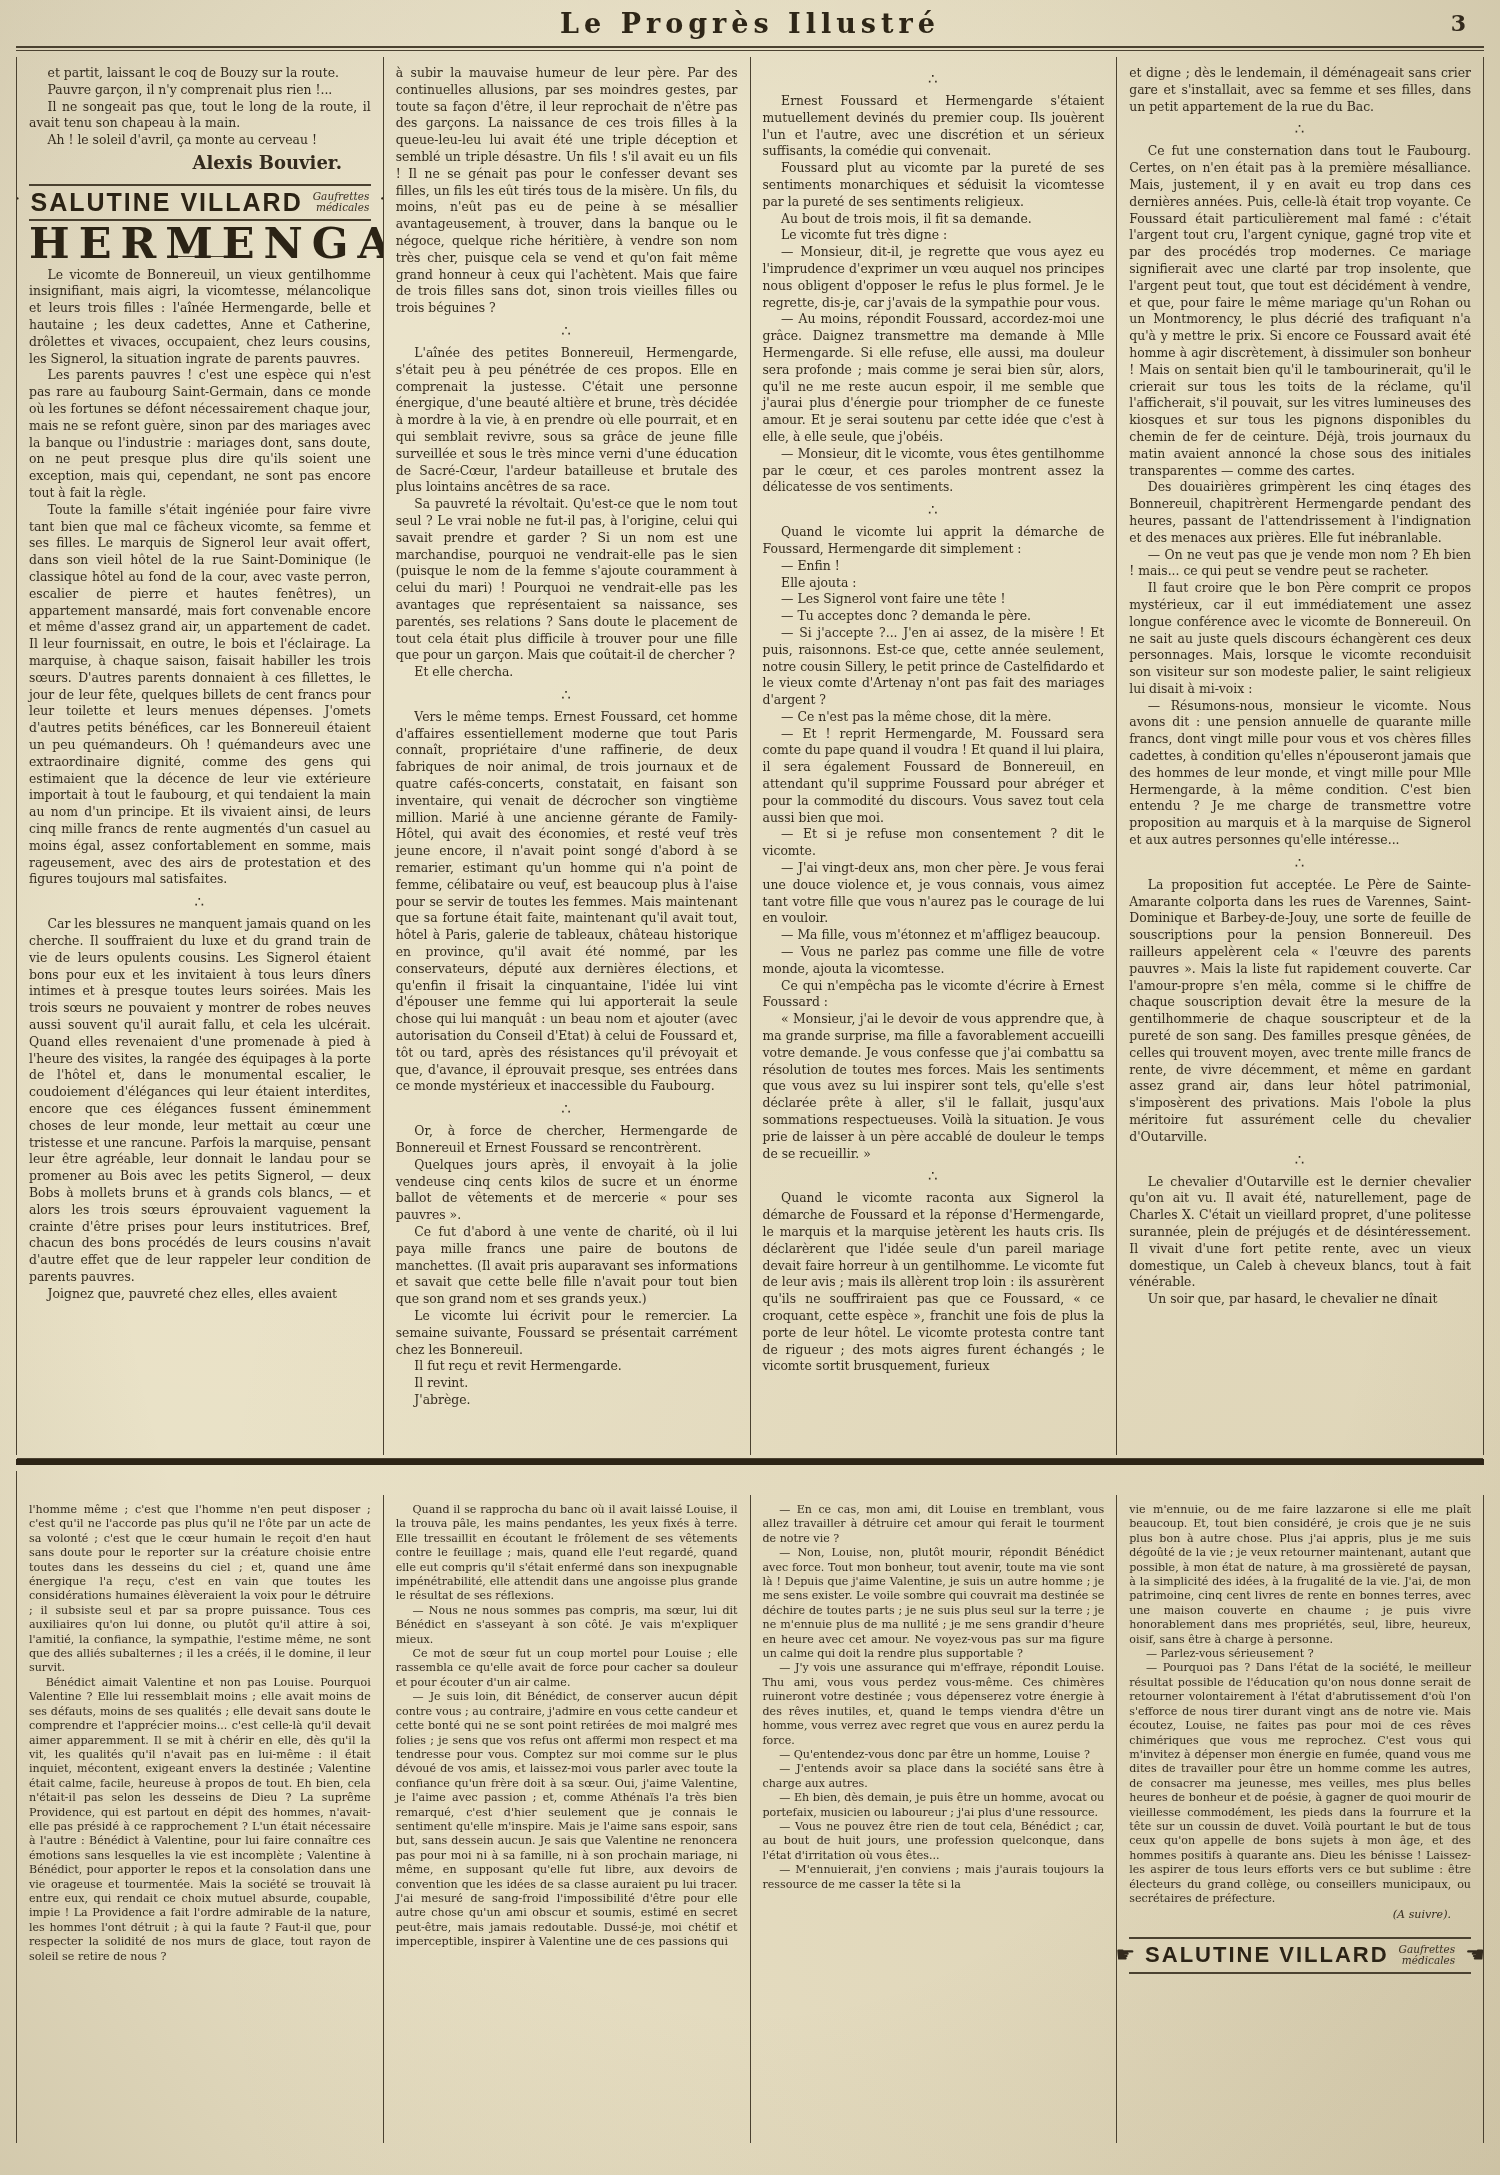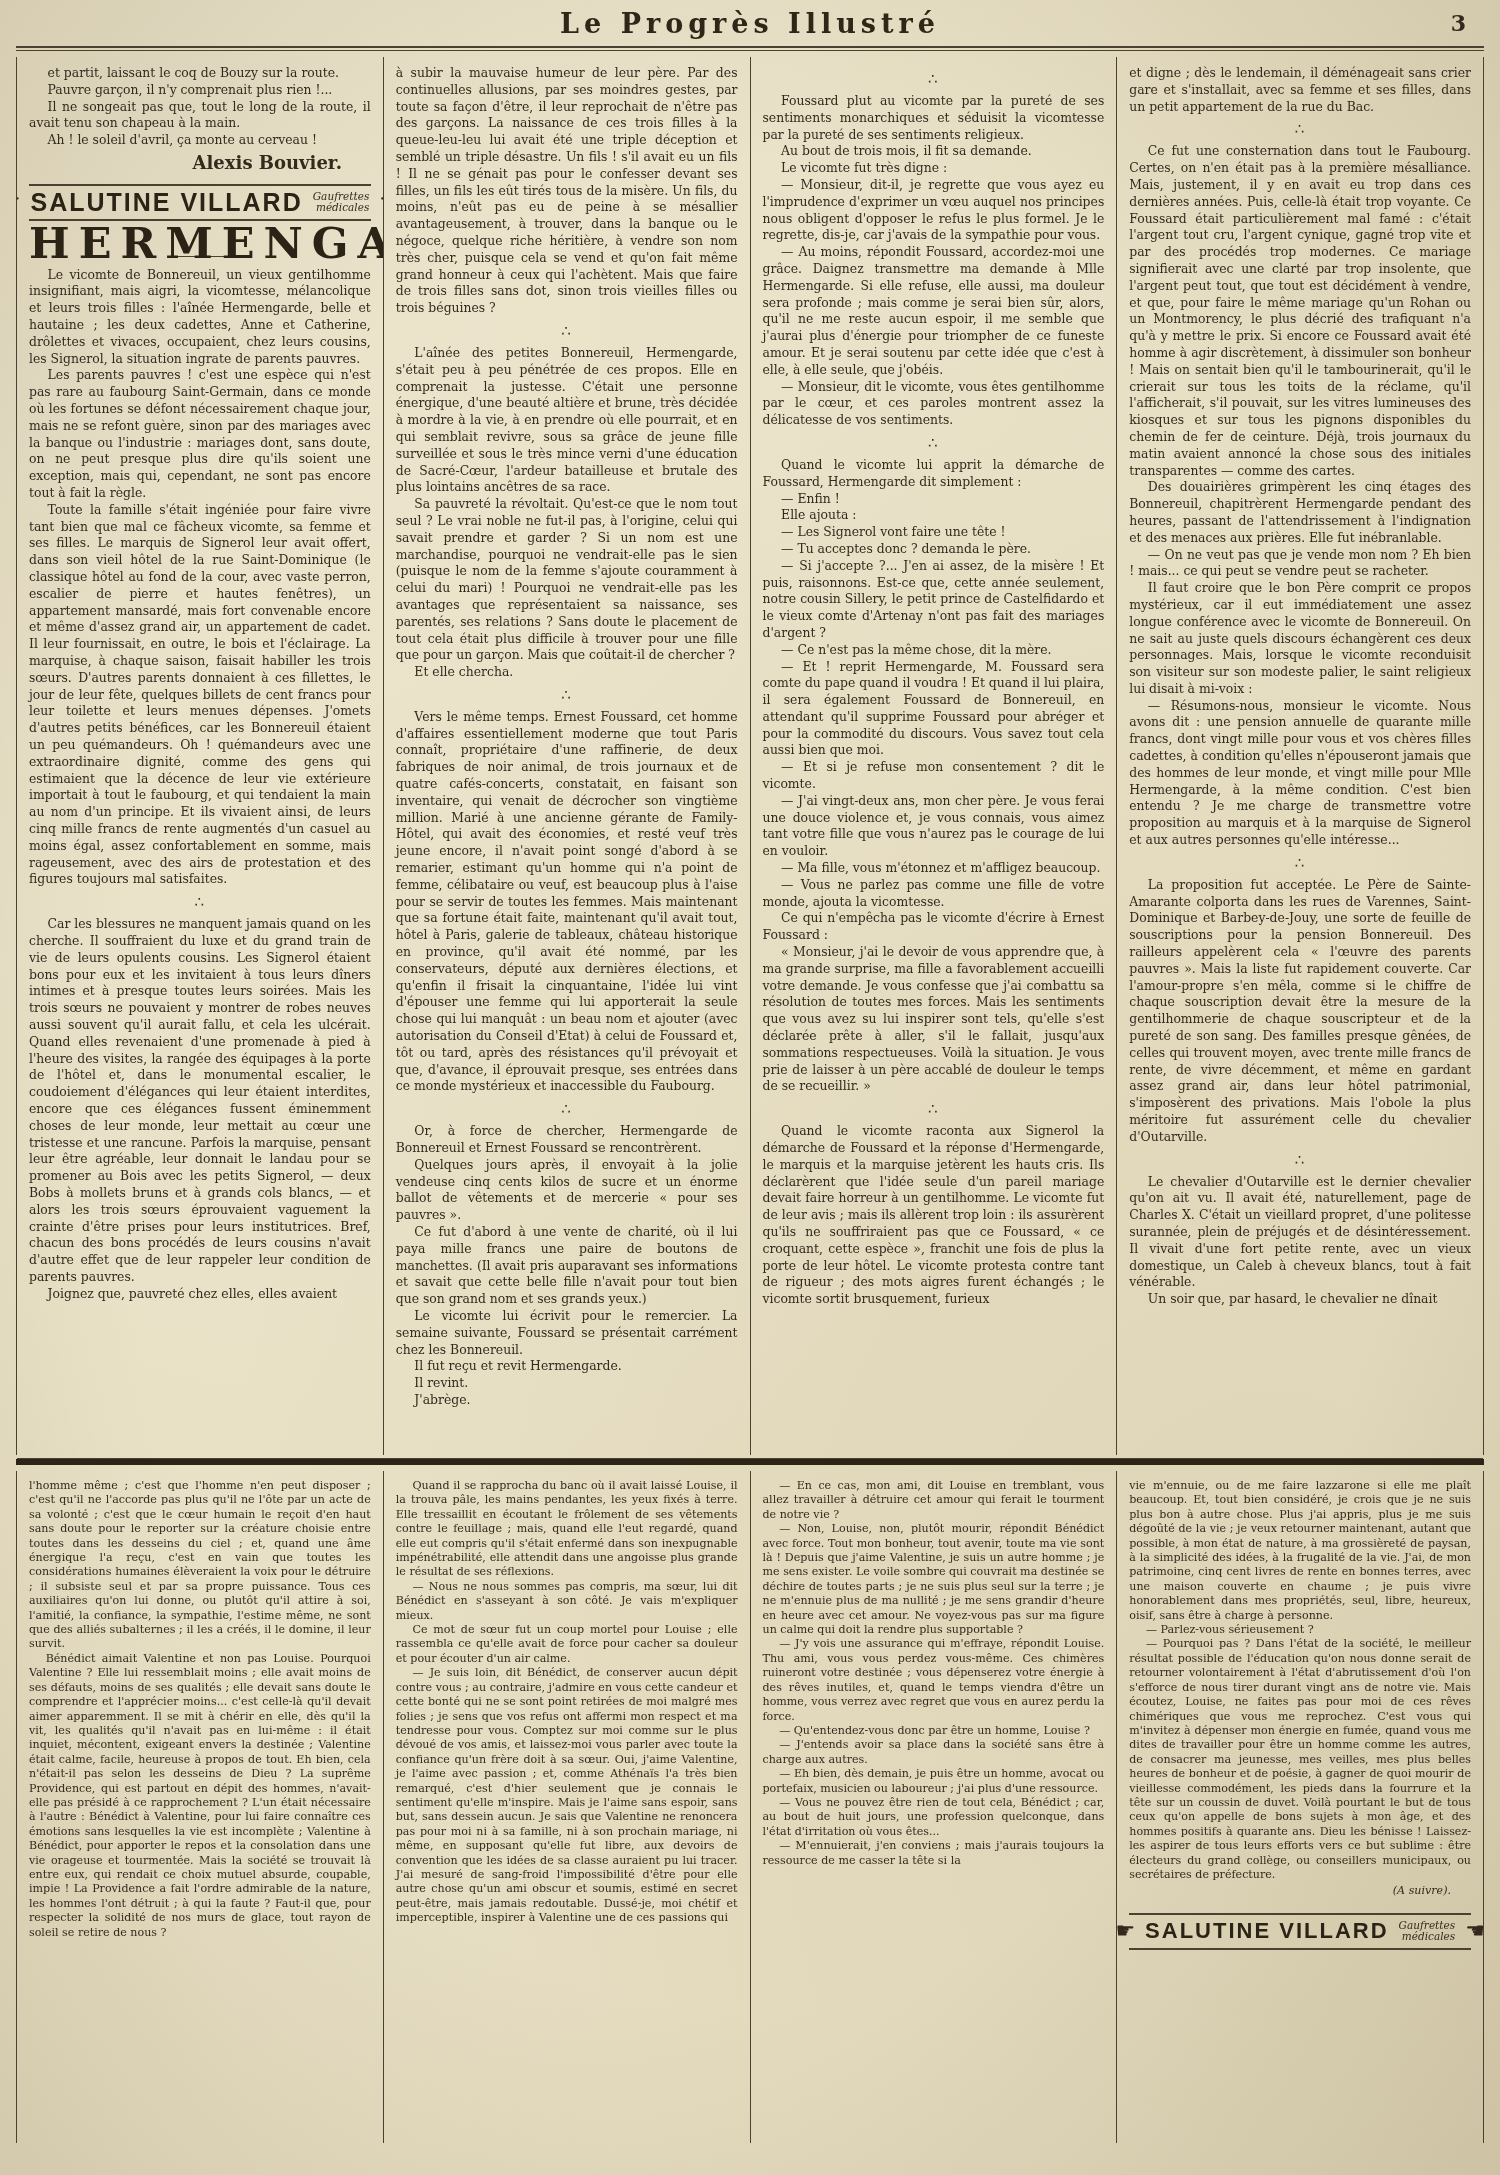--- a/index.html
+++ b/index.html
@@ -25,21 +25,21 @@
   }
   .masthead .pageno{
     position:absolute;right:34px;top:10px;font-size:22px;font-weight:bold;
   }
   .double-rule{margin:0 16px;border-top:2px solid var(--rule);border-bottom:1px solid var(--rule);height:5px;}
   .section{display:flex;margin:6px 16px 0 16px;border-left:1px solid var(--rule);}
   .section.top{height:1398px;overflow:hidden;}
   .section.bottom{height:672px;overflow:hidden;}
   .col{flex:1 1 0;padding:8px 12px 0 12px;border-right:1px solid var(--rule);overflow:hidden;}
   .top .col{font-size:12.4px;line-height:16.8px;}
-  .bottom .col{font-size:11.1px;line-height:14.4px;}
+  .bottom .col{font-size:11.1px;line-height:14.4px;margin-top:24px;}
   .para{text-align:justify;text-indent:1.5em;}
   .para.no-indent{text-indent:0;}
   .sep{text-align:center;font-size:15px;line-height:1;margin:7px 0 6px;letter-spacing:1px;}
   .signature{text-align:right;font-weight:bold;font-size:18px;padding-right:1.6em;margin:6px 0 4px;}
   .a-suivre{text-align:right;font-style:italic;padding-right:1.8em;margin-top:2px;}
   .headline{
     text-align:center;font-size:43px;font-weight:bold;letter-spacing:9px;
     margin:14px 0 4px;color:#2b2315;font-family:"DejaVu Serif", serif;white-space:nowrap;
   }
   .short-rule{width:60px;border-top:1px solid var(--rule);margin:2px auto 10px auto;}
@@ -103,20 +103,21 @@
       <p class="para">Or, à force de chercher, Hermengarde de Bonnereuil et Ernest Foussard se rencontrèrent.</p>
       <p class="para">Quelques jours après, il envoyait à la jolie vendeuse cinq cents kilos de sucre et un énorme ballot de vêtements et de mercerie « pour ses pauvres ».</p>
       <p class="para">Ce fut d'abord à une vente de charité, où il lui paya mille francs une paire de boutons de manchettes. (Il avait pris auparavant ses informations et savait que cette belle fille n'avait pour tout bien que son grand nom et ses grands yeux.)</p>
       <p class="para">Le vicomte lui écrivit pour le remercier. La semaine suivante, Foussard se présentait carrément chez les Bonnereuil.</p>
       <p class="para">Il fut reçu et revit Hermengarde.</p>
       <p class="para">Il revint.</p>
       <p class="para">J'abrège.</p>
     </div>
   <div class="col">
       <div class="sep">∴</div>
+      <p class="para">Ernest Foussard et Hermengarde s'étaient mutuellement devinés du premier coup. Ils jouèrent l'un et l'autre, avec une discrétion et un sérieux suffisants, la comédie qui convenait.</p>
       <p class="para">Foussard plut au vicomte par la pureté de ses sentiments monarchiques et séduisit la vicomtesse par la pureté de ses sentiments religieux.</p>
       <p class="para">Au bout de trois mois, il fit sa demande.</p>
       <p class="para">Le vicomte fut très digne :</p>
       <p class="para">— Monsieur, dit-il, je regrette que vous ayez eu l'imprudence d'exprimer un vœu auquel nos principes nous obligent d'opposer le refus le plus formel. Je le regrette, dis-je, car j'avais de la sympathie pour vous.</p>
       <p class="para">— Au moins, répondit Foussard, accordez-moi une grâce. Daignez transmettre ma demande à Mlle Hermengarde. Si elle refuse, elle aussi, ma douleur sera profonde ; mais comme je serai bien sûr, alors, qu'il ne me reste aucun espoir, il me semble que j'aurai plus d'énergie pour triompher de ce funeste amour. Et je serai soutenu par cette idée que c'est à elle, à elle seule, que j'obéis.</p>
       <p class="para">— Monsieur, dit le vicomte, vous êtes gentilhomme par le cœur, et ces paroles montrent assez la délicatesse de vos sentiments.</p>
       <div class="sep">∴</div>
       <p class="para">Quand le vicomte lui apprit la démarche de Foussard, Hermengarde dit simplement :</p>
       <p class="para">— Enfin !</p>
       <p class="para">Elle ajouta :</p>

